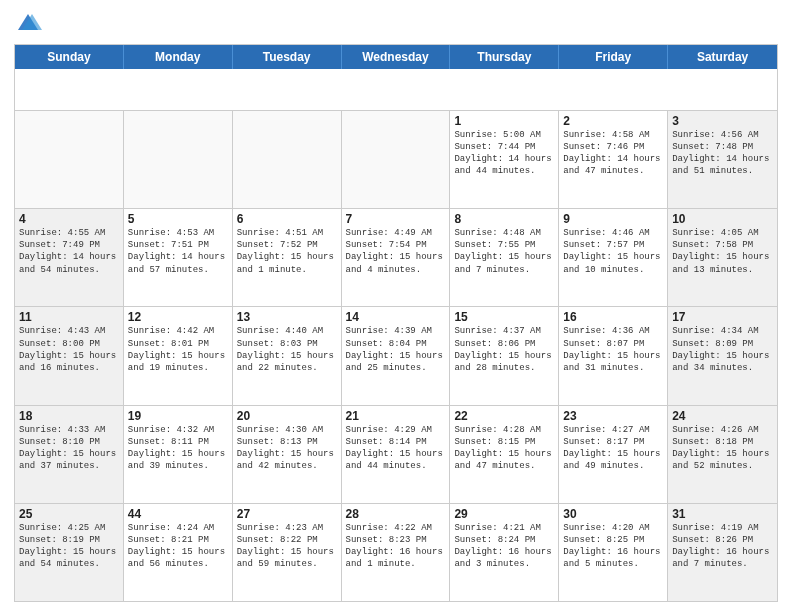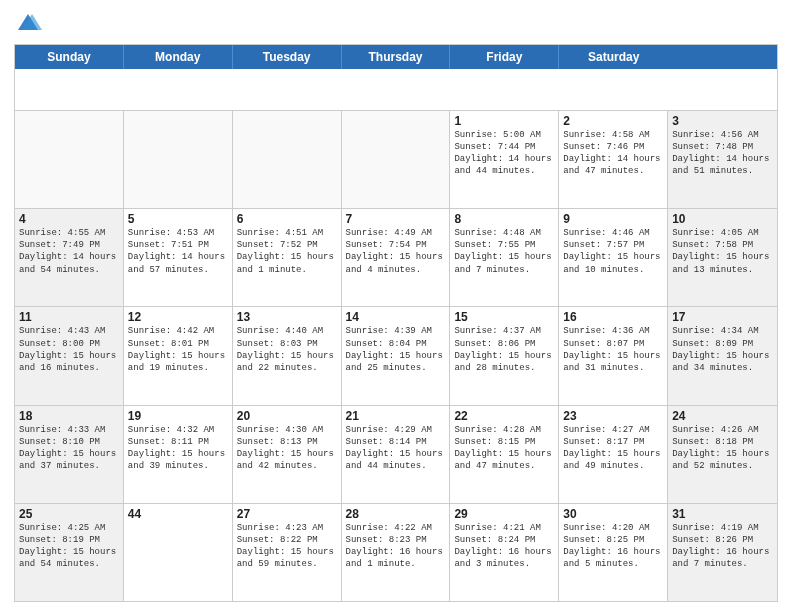--- a/index.html
+++ b/index.html
@@ -132,20 +132,21 @@
       <div class="month-year"></div>
       <div class="location"></div>
     </div>
   </div>
 
   <div class="calendar">
     <div class="cal-header-row">
     <div class="cal-header-cell">Sunday</div>
         <div class="cal-header-cell">Monday</div>
         <div class="cal-header-cell">Tuesday</div>
+        <div class="cal-header-cell">Wednesday</div>
         <div class="cal-header-cell">Thursday</div>
         <div class="cal-header-cell">Friday</div>
         <div class="cal-header-cell">Saturday</div>
       </div>
     <div class="cal-body">
     <div class="cal-row">
           <div class="cal-cell empty"></div>
           <div class="cal-cell empty"></div>
           <div class="cal-cell empty"></div>
           <div class="cal-cell empty"></div>
@@ -327,20 +328,24 @@
         <div class="cal-row">
           <div class="cal-cell shaded">
             <span class="day-number">25</span>
             <div class="cell-info">Sunrise: 4:25 AM
 Sunset: 8:19 PM
 Daylight: 15 hours
 and 54 minutes.</div>
           </div>
           <div class="cal-cell">
             <span class="day-number">44</span>
+            <div class="cell-info">Sunrise: 4:24 AM
+Sunset: 8:21 PM
+Daylight: 15 hours
+and 56 minutes.</div>
           </div>
           <div class="cal-cell">
             <span class="day-number">27</span>
             <div class="cell-info">Sunrise: 4:23 AM
 Sunset: 8:22 PM
 Daylight: 15 hours
 and 59 minutes.</div>
           </div>
           <div class="cal-cell">
             <span class="day-number">28</span>

